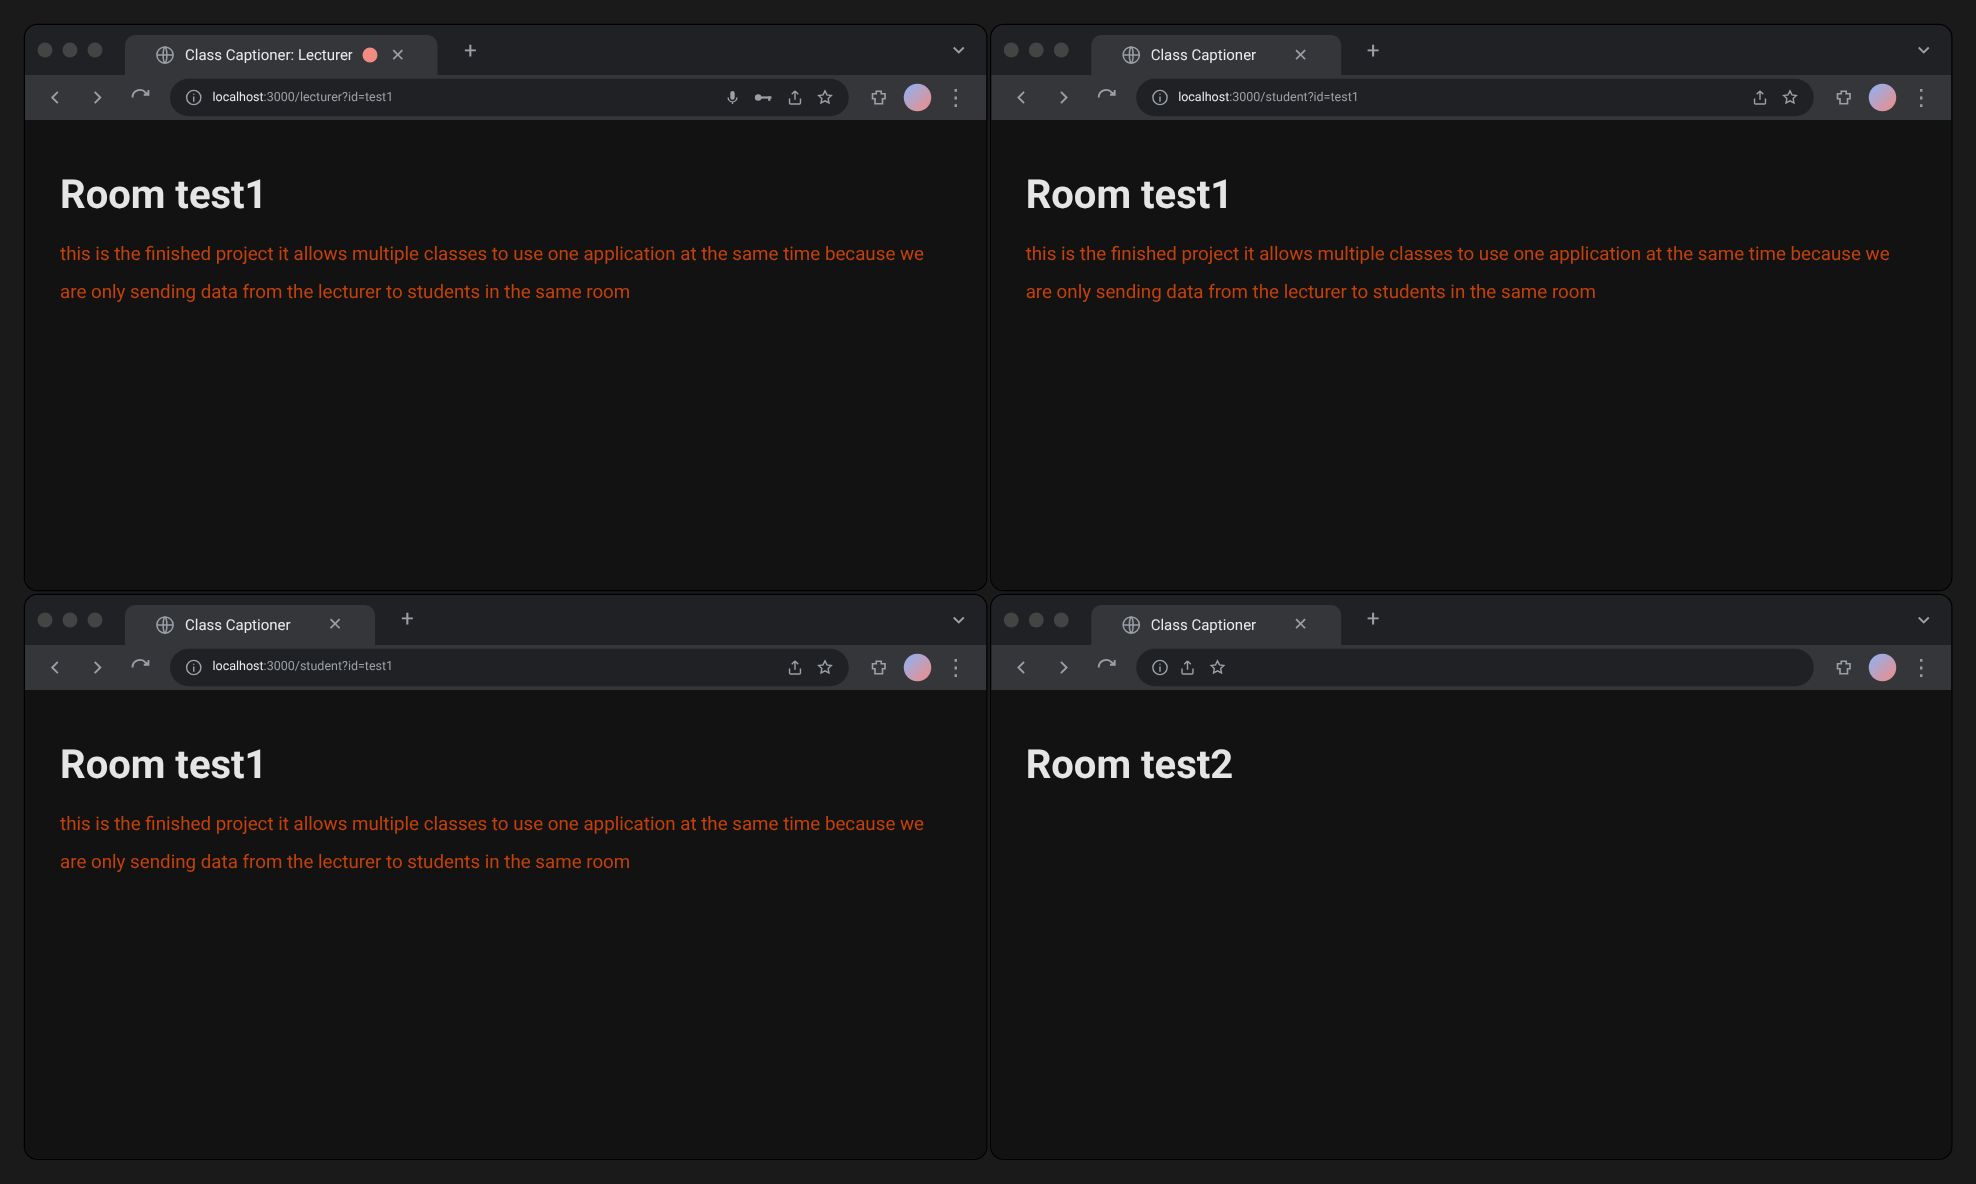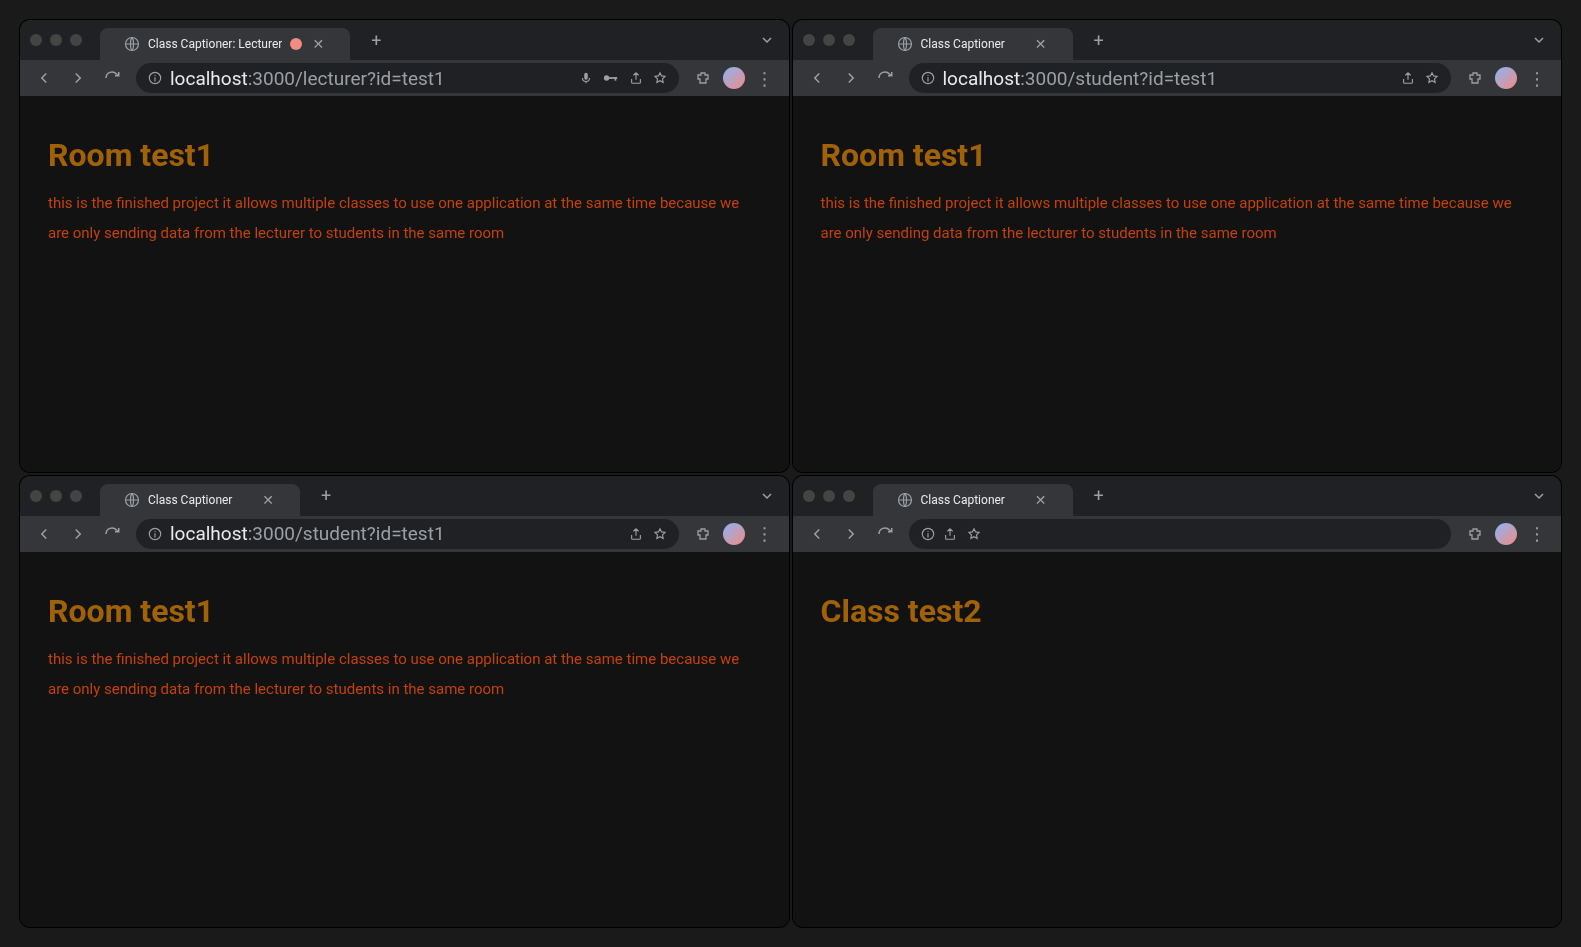--- a/index.html
+++ b/index.html
@@ -141,21 +141,21 @@
       gap: 8px;
       margin: 0 4px;
     }
     .info-icon {
       color: #9aa0a6;
       display: flex;
       align-items: center;
     }
     .url {
       color: #9aa0a6;
-      font-size: 19px;
+      font-size: 10px;
       flex: 1;
     }
     .url-host {
       color: #e8eaed;
     }
     .address-icons {
       display: flex;
       gap: 10px;
       align-items: center;
     }
@@ -199,21 +199,21 @@
     .content {
       background: #121212;
       flex: 1;
       padding: 40px 28px;
       color: #e8eaed;
     }
     .content h1 {
       font-size: 32px;
       font-weight: 700;
       margin-bottom: 14px;
-      color: #a16207;
+      color: #e5e5e5;
     }
     .content p {
       font-size: 15px;
       line-height: 2;
       color: #c2410c;
     }
   </style>
 </head>
 <body>
 
@@ -526,16 +526,16 @@
       <div class="ext-icon">
           <svg width="16" height="16" viewBox="0 0 16 16" fill="none" stroke="#9aa0a6" stroke-width="1.3">
             <path d="M6 3h4v2h3v4h-2v4H5V9H3V5h3V3z"></path>
           </svg>
         </div>
       <div class="avatar"></div>
       <div class="menu-dots">⋮</div>
     </div>
   </div>
   <div class="content">
-    <h1>Class test2</h1>
+    <h1>Room test2</h1>
     <p></p>
   </div>
 </div>
 
 </body></html>

